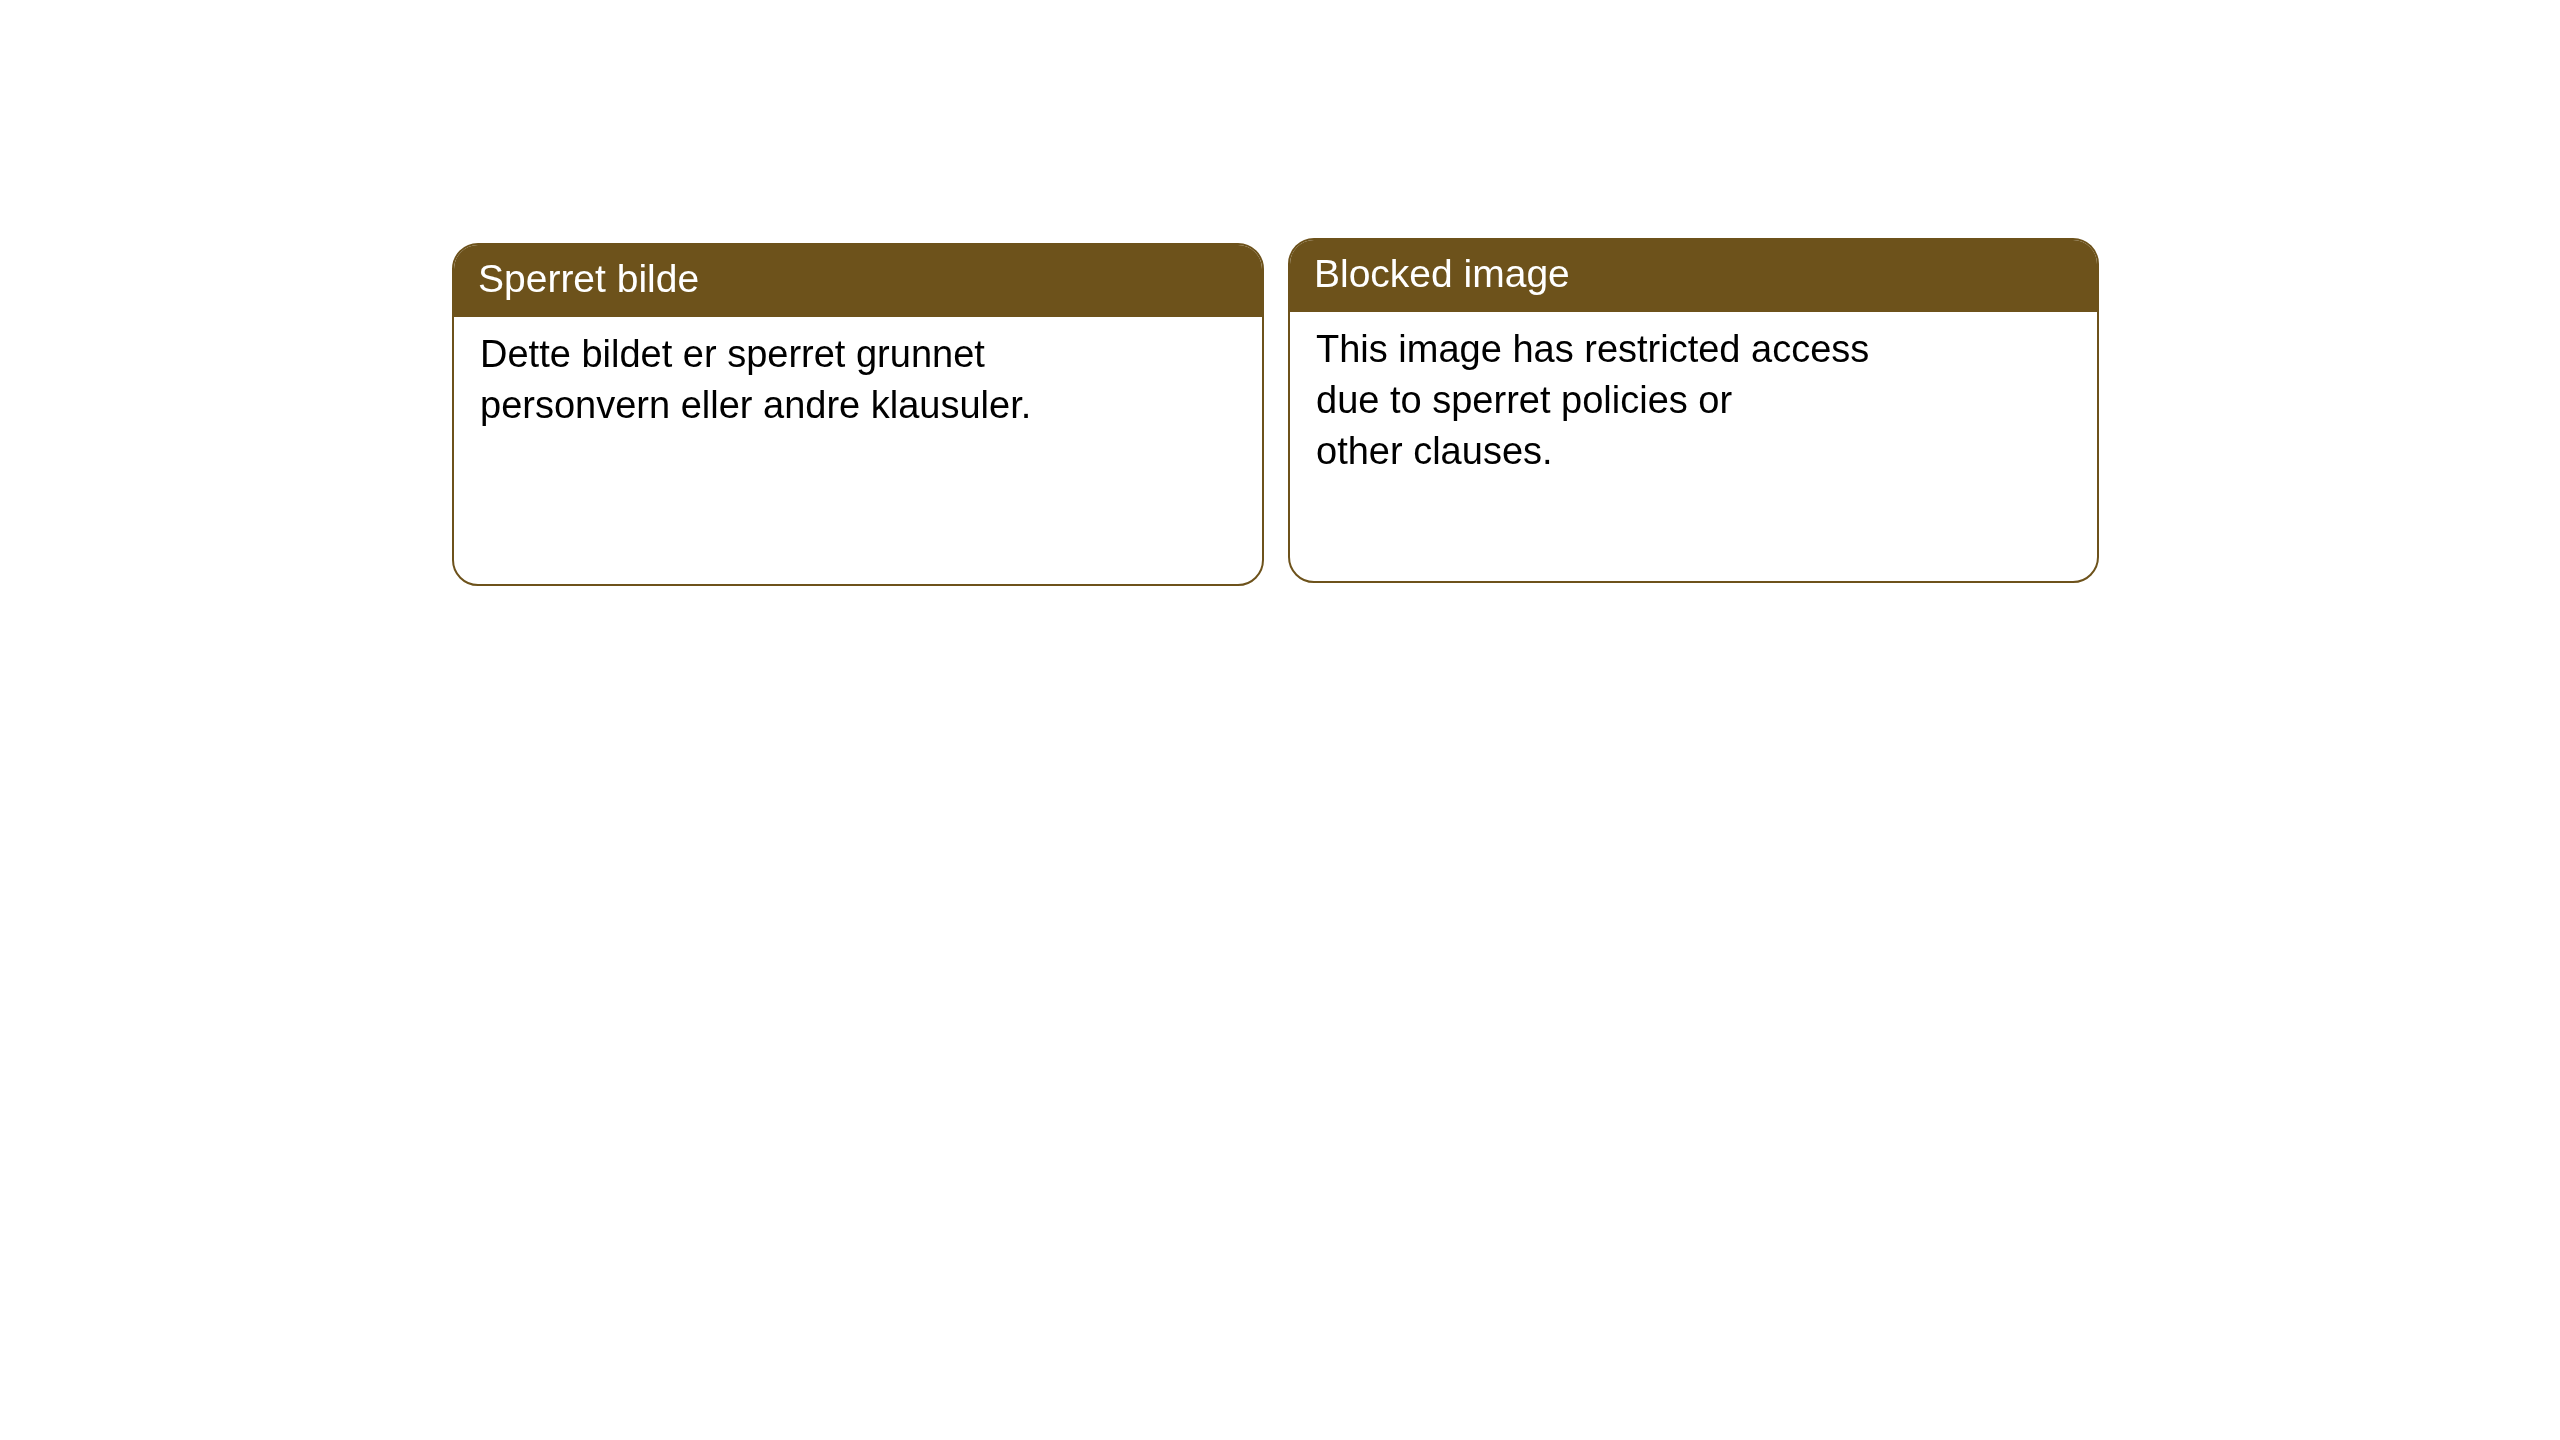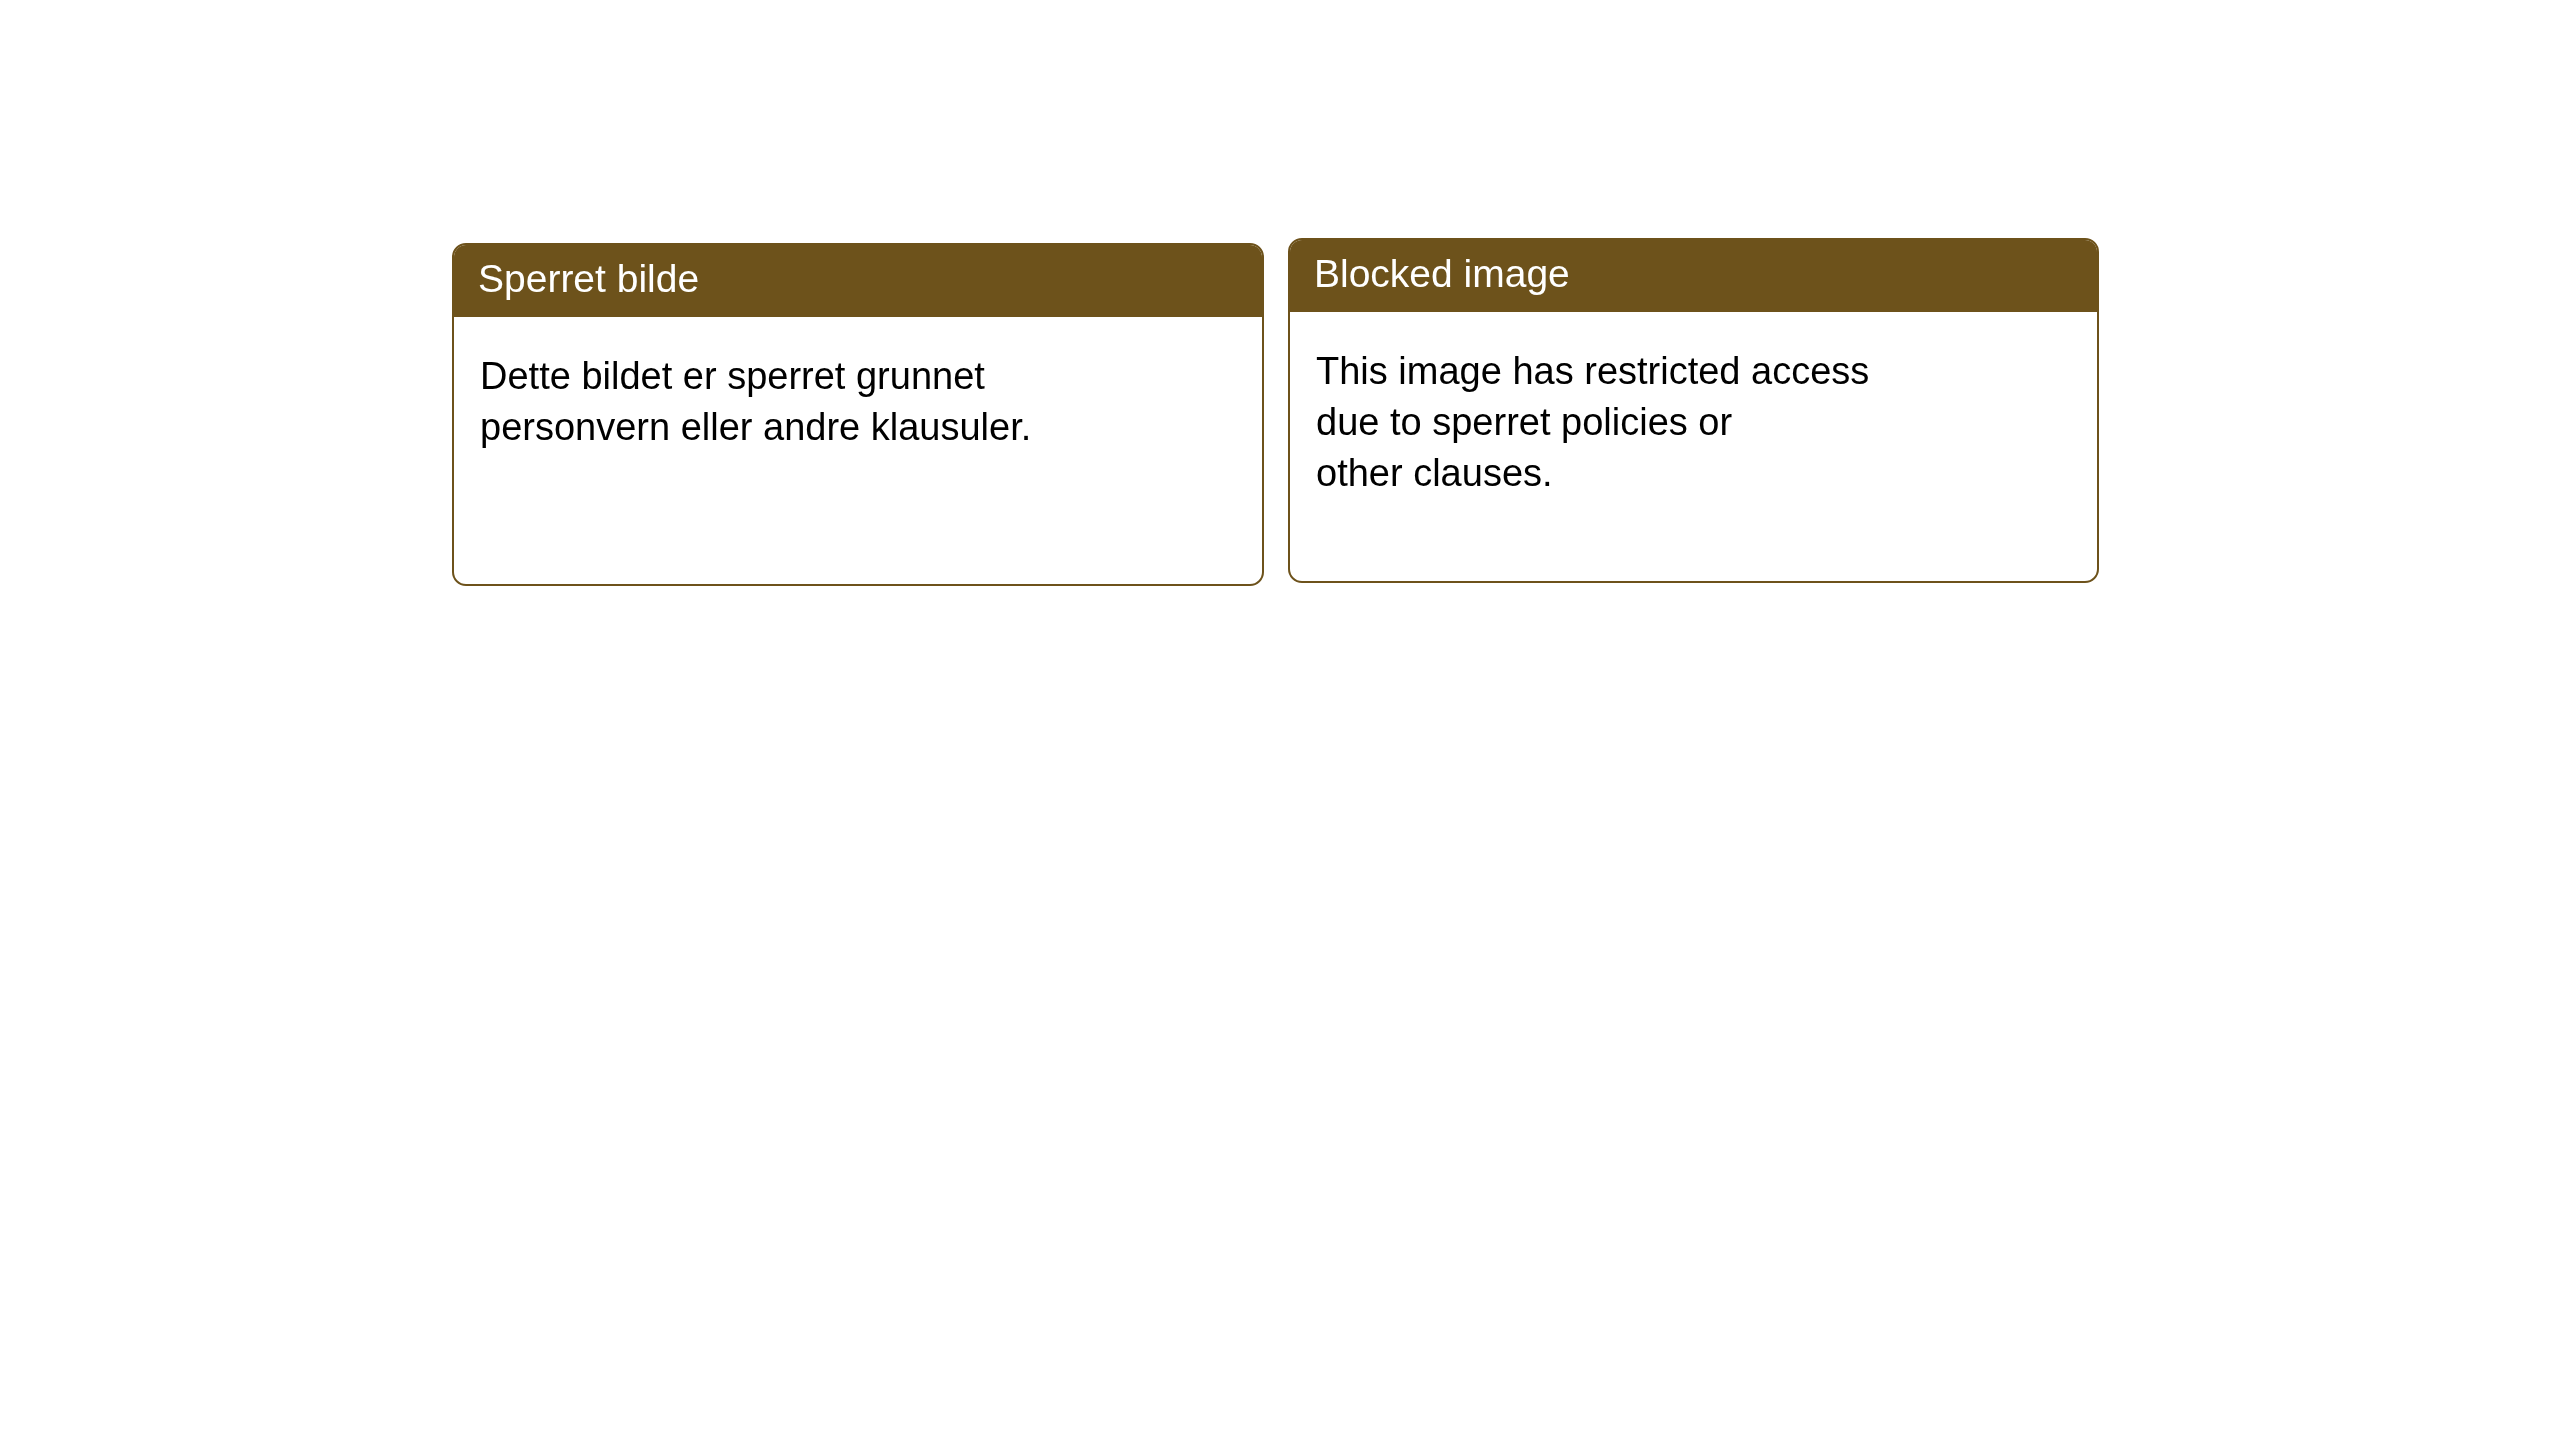--- a/index.html
+++ b/index.html
@@ -13,38 +13,38 @@
     position: relative;
     font-family: "Liberation Sans", sans-serif;
     overflow: hidden;
   }
 
   .panel {
     position: absolute;
     box-sizing: border-box;
     background: #ffffff;
     border: 2px solid #6d521b;
-    border-radius: 14px;
+    border-radius: 26px;
     overflow: hidden;
   }
 
   .panel-header {
     box-sizing: border-box;
     background: #6d521b;
     color: #ffffff;
     font-size: 39px;
     line-height: 1.1;
     font-weight: 400;
     padding: 13px 24px 16px 24px;
     white-space: nowrap;
   }
 
   .panel-body {
     box-sizing: border-box;
-    padding: 34px 26px 0 26px;
+    padding: 12px 26px 0 26px;
     color: #000000;
     font-size: 38px;
     line-height: 1.35;
     font-weight: 400;
   }
 
   
   #panel-no {
     left: 452px;
     top: 243px;

